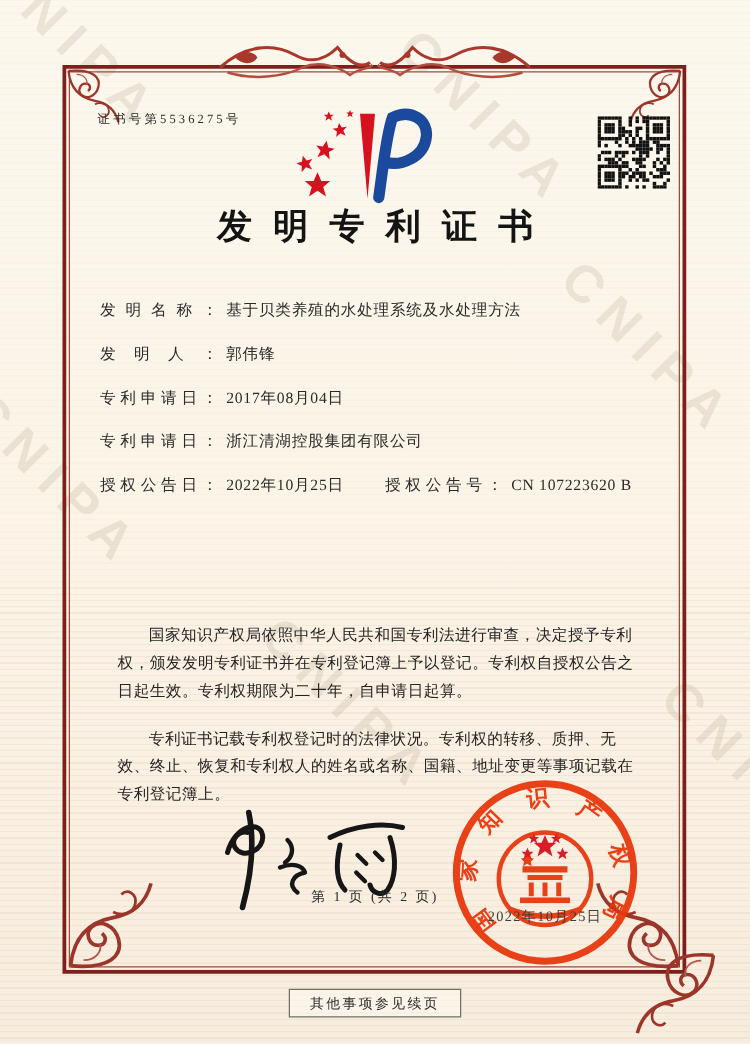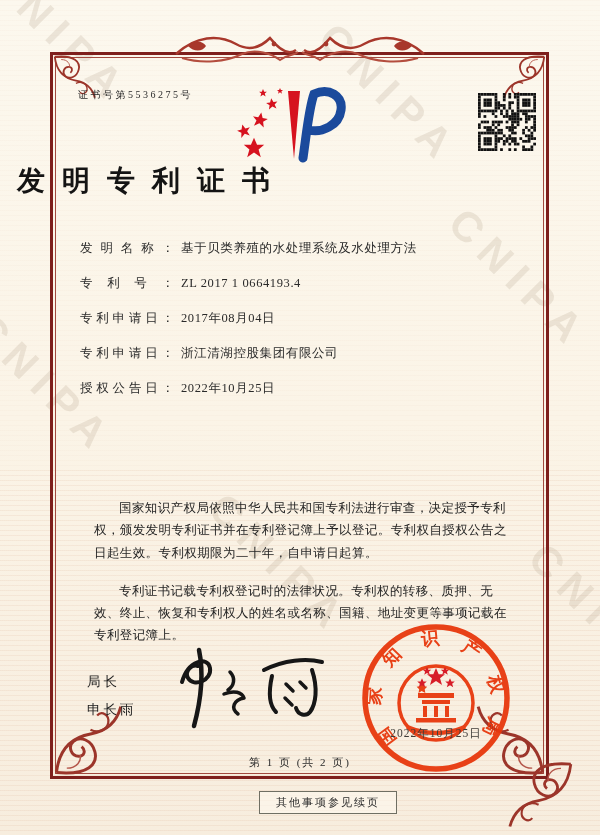--- a/index.html
+++ b/index.html
@@ -15,39 +15,39 @@
       font-size:42px;letter-spacing:10px;color:rgba(176,160,138,.22);transform:rotate(45deg);
       pointer-events:none;white-space:nowrap;}
   .frame{position:absolute;left:50px;top:52px;width:499px;height:727px;
          border:3px solid #7e1f1c;z-index:2;}
   .frame-inner{position:absolute;inset:2px;border:1px solid #a2493e;}
   .orn{position:absolute;z-index:2;pointer-events:none;}
   .content{position:absolute;z-index:3;}
   .cert-no{left:78px;top:88px;font-size:10px;letter-spacing:2.5px;color:#2a2a2a;}
   .logo{left:233px;top:86px;}
   .qr{left:478px;top:93px;width:58px;height:58px;}
-  .title{left:0;top:162px;width:600px;font-size:28px;font-weight:bold;
+  .title{left:0;top:162px;width:600px;text-align:center;font-size:28px;font-weight:bold;
          letter-spacing:17px;padding-left:17px;color:#141414;}
   .fields{left:80px;top:238px;width:452px;}
   .frow{height:35px;line-height:20px;font-size:12.5px;position:relative;white-space:nowrap;}
   .flabel{display:inline-block;width:94px;text-align:justify;text-align-last:justify;color:#2a2a2a;}
   .fvalue{margin-left:7px;letter-spacing:.6px;color:#2a2a2a;}
   .grant2{position:absolute;left:228px;top:0;}
   .paras{left:78px;top:481px;width:454px;font-size:12.5px;line-height:1.78;color:#242424;}
   .paras p{margin:16px;text-indent:2em;letter-spacing:.4px;}
   .signoff{left:87px;top:668px;font-size:13.5px;line-height:28px;letter-spacing:3px;color:#1d1d1d;}
   .sig{left:168px;top:642px;}
   .seal{left:359px;top:621px;width:154px;height:154px;z-index:4;opacity:.95;}
   .seal-date{left:361px;top:726px;width:150px;text-align:center;font-size:11.5px;
              color:#3f3d39;z-index:5;letter-spacing:1px;}
-  .footer-page{left:0;top:755px;width:600px;text-align:center;font-size:11px;
+  .footer-page{left:0;top:710px;width:600px;text-align:center;font-size:11px;
                letter-spacing:2px;color:#2a2a2a;}
   .note-box{left:50%;top:791px;transform:translateX(-50%);border:1px solid #6f6f63;
             padding:3px 16px;font-size:11px;letter-spacing:2px;color:#2a2a2a;
-            background:rgba(253,249,238,.6);margin-left:28px;}
+            background:rgba(253,249,238,.6);}
 </style>
 </head>
 <body>
 
 <div class="page">
 
   <div class="texture t1"></div>
   <div class="texture t2"></div>
 
   <div class="wm" style="left:-30px;top:10px;">CNIPA</div>
@@ -350,42 +350,41 @@
         <rect x="52.48" y="55.24" width="2.76" height="2.76" fill="#111"></rect>
       </svg></div>
 
   <div class="content title">发明专利证书</div>
 
   <div class="content fields">
     <div class="frow">
       <span class="flabel">发明名称：</span><span class="fvalue">基于贝类养殖的水处理系统及水处理方法</span>
     </div>
     <div class="frow">
-      <span class="flabel">专利号：</span><span class="fvalue">ZL 2017 1 0664193.4</span>
+      <span class="flabel">发明人：</span><span class="fvalue">郭伟锋</span>
     </div>
     <div class="frow">
       <span class="flabel">专利申请日：</span><span class="fvalue">2017年08月04日</span>
     </div>
     <div class="frow">
       <span class="flabel">专利申请日：</span><span class="fvalue">浙江清湖控股集团有限公司</span>
     </div>
     <div class="frow">
       <span class="flabel">授权公告日：</span><span class="fvalue">2022年10月25日</span>
+      <span class="grant2">
+        <span class="flabel">授权公告号：</span><span class="fvalue">CN 107223620 B</span>
+      </span>
     </div>
   </div>
 
   <div class="content paras">
     <p>国家知识产权局依照中华人民共和国专利法进行审查，决定授予专利权，颁发发明专利证书并在专利登记簿上予以登记。专利权自授权公告之日起生效。专利权期限为二十年，自申请日起算。</p>
     <p>专利证书记载专利权登记时的法律状况。专利权的转移、质押、无效、终止、恢复和专利权人的姓名或名称、国籍、地址变更等事项记载在专利登记簿上。</p>
   </div>
 
-  <div class="content signoff">
-    <div>局长</div>
-    <div>申长雨</div>
-  </div>
 
   <svg class="content sig" width="164" height="92" viewBox="0 0 164 92">
     <g fill="none" stroke="#161616" stroke-linecap="round" stroke-linejoin="round">
       <path d="M14,40 C20,18 40,14 42,26 C44,38 26,46 20,36 C16,29 24,22 30,24" stroke-width="4"></path>
       <path d="M31,8 C36,32 33,58 26,84" stroke-width="4.5"></path>
       <path d="M62,30 C68,36 66,44 60,48" stroke-width="3.5"></path>
       <path d="M56,52 C66,48 74,50 76,56 C66,58 62,66 70,72" stroke-width="3.5"></path>
       <path d="M96,28 C116,18 138,16 154,20" stroke-width="4"></path>
       <path d="M104,34 C100,52 102,64 108,70" stroke-width="4"></path>
       <path d="M144,28 C150,46 148,62 142,70 C138,75 130,73 128,66" stroke-width="4"></path>

